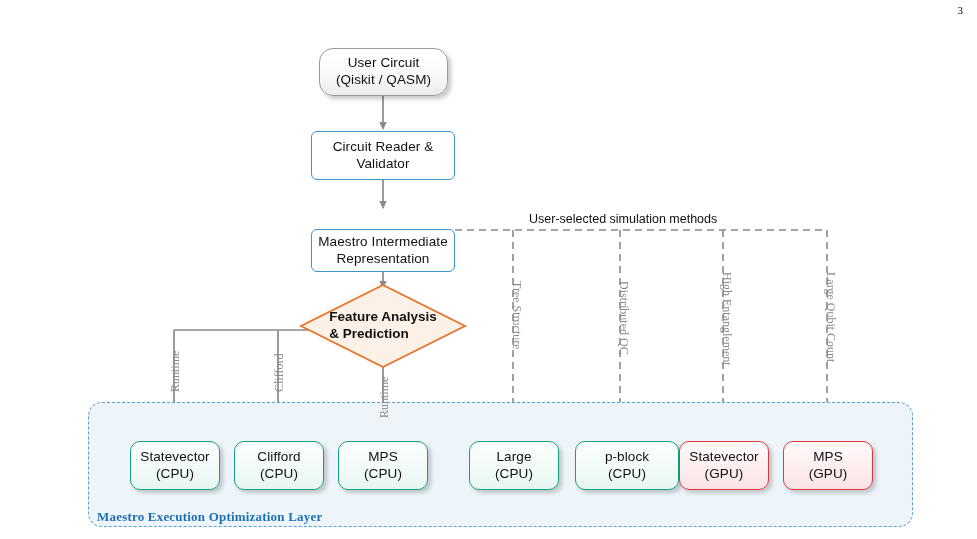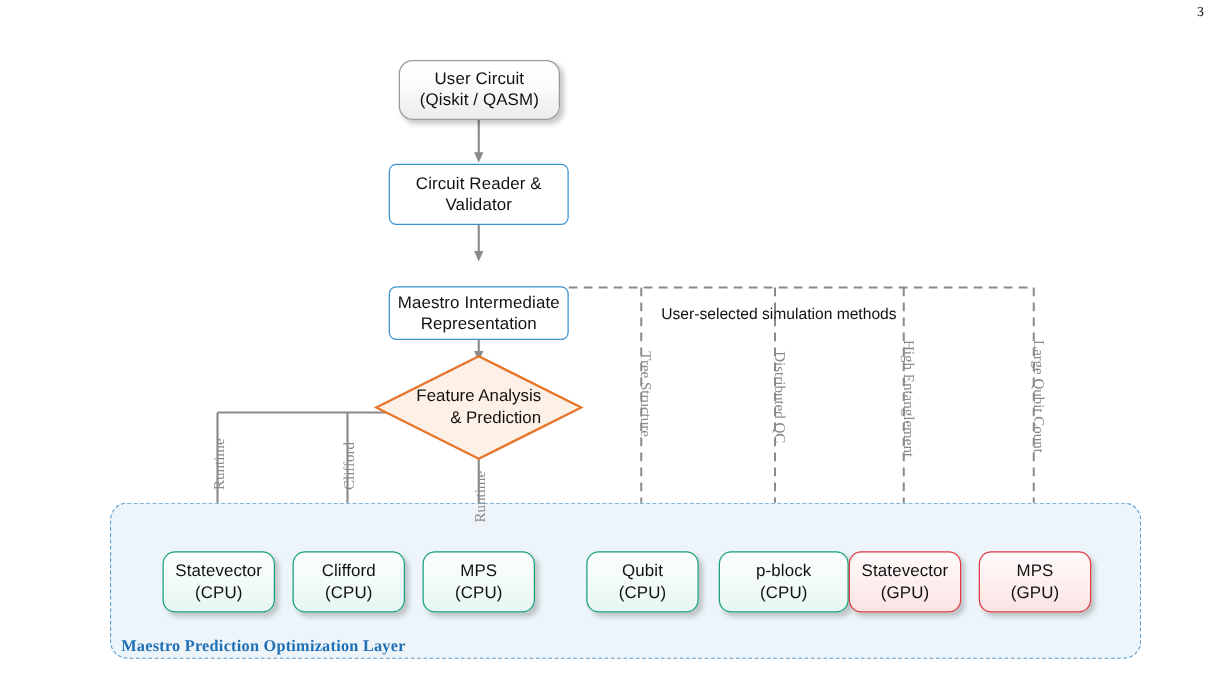--- a/index.html
+++ b/index.html
@@ -81,26 +81,27 @@
   }
   .diamond-label {
     position: absolute;
     left: 0;
     top: 0;
     width: 100%;
     height: 100%;
     display: flex;
     align-items: center;
     justify-content: center;
-    text-align: right;
+    text-align: left;
     font-size: 13.5px;
     line-height: 1.25;
     color: #111111;
     white-space: pre-line;
     pointer-events: none;
+    font-weight: bold;
   }
 
   
   .exec-layer {
     position: absolute;
     box-sizing: border-box;
     border: 1.8px dashed #5a9fd4;
     background: #edf5fa;
     border-radius: 14px;
   }
@@ -172,54 +173,54 @@
 
     <line x1="513" y1="230" x2="513" y2="437" stroke="#8a8a8a" stroke-width="1.6" stroke-dasharray="7,5" marker-end="url(#arrowDash)"></line>
     <line x1="620" y1="230" x2="620" y2="437" stroke="#8a8a8a" stroke-width="1.6" stroke-dasharray="7,5" marker-end="url(#arrowDash)"></line>
     <line x1="723" y1="230" x2="723" y2="437" stroke="#8a8a8a" stroke-width="1.6" stroke-dasharray="7,5" marker-end="url(#arrowDash)"></line>
     <line x1="827" y1="230" x2="827" y2="437" stroke="#8a8a8a" stroke-width="1.6" stroke-dasharray="7,5" marker-end="url(#arrowDash)"></line>
 
     <polygon points="383,285 465,326 383,367 301,326" fill="#fdf0e6" stroke="#e8742a" stroke-width="1.8"></polygon>
   </svg>
 
   <div class="exec-layer" style="left:88px; top:402px; width:825px; height:125px;"></div>
-  <div class="exec-layer-title" style="left:97px; top:509px;">Maestro Prediction Optimization Layer</div>
-
-  <div class="node node-gray" style="left:319px; top:48px; width:129px; height:48px;">User Circuit
+  <div class="exec-layer-title" style="left:97px; top:509px;">Maestro Execution Optimization Layer</div>
+
+  <div class="node node-gray" style="left:319px; top:48px; width:129px; height:48px;border-radius:14px;">User Circuit
 (Qiskit / QASM)</div>
 
   <div class="node node-blue" style="left:311px; top:131px; width:144px; height:49px;">Circuit Reader &amp;
 Validator</div>
 
   <div class="node node-blue" style="left:311px; top:210px; width:144px; height:43px;margin-top:19px;">Maestro Intermediate
 Representation</div>
 
   <div class="diamond-wrap" style="left:301px; top:285px; width:164px; height:82px;">
     <div class="diamond-label">Feature Analysis
 &amp; Prediction</div>
   </div>
 
-  <div class="method-header" style="left:529px; top:212px;margin-top:32px;">User-selected simulation methods</div>
+  <div class="method-header" style="left:529px; top:212px;">User-selected simulation methods</div>
 
   <div class="vlabel vlabel-up" style="left:168px; top:392px;">Runtime</div>
   <div class="vlabel vlabel-up" style="left:272px; top:392px;">Clifford</div>
   <div class="vlabel vlabel-up" style="left:377px; top:418px;">Runtime</div>
 
   <div class="vlabel vlabel-down" style="left:524px; top:281px;">Tree Structure</div>
   <div class="vlabel vlabel-down" style="left:631px; top:281px;">Distributed QC</div>
   <div class="vlabel vlabel-down" style="left:734px; top:272px;">High Entanglement</div>
   <div class="vlabel vlabel-down" style="left:838px; top:272px;">Large Qubit Count</div>
 
   <div class="node node-green" style="left:130px; top:441px; width:90px; height:49px;">Statevector
 (CPU)</div>
   <div class="node node-green" style="left:234px; top:441px; width:90px; height:49px;">Clifford
 (CPU)</div>
   <div class="node node-green" style="left:338px; top:441px; width:90px; height:49px;">MPS
 (CPU)</div>
-  <div class="node node-green" style="left:469px; top:441px; width:90px; height:49px;">Qubit
+  <div class="node node-green" style="left:469px; top:441px; width:90px; height:49px;">Large
 (CPU)</div>
   <div class="node node-green" style="left:575px; top:441px; width:104px; height:49px;">p-block
 (CPU)</div>
   <div class="node node-red" style="left:679px; top:441px; width:90px; height:49px;">Statevector
 (GPU)</div>
   <div class="node node-red" style="left:783px; top:441px; width:90px; height:49px;">MPS
 (GPU)</div>
 
 </div>
 

